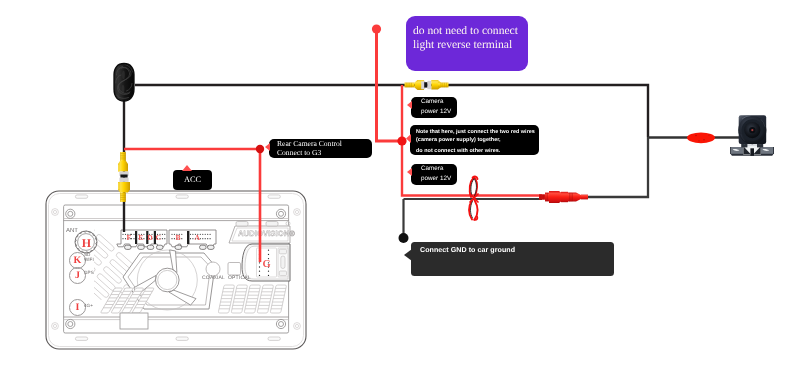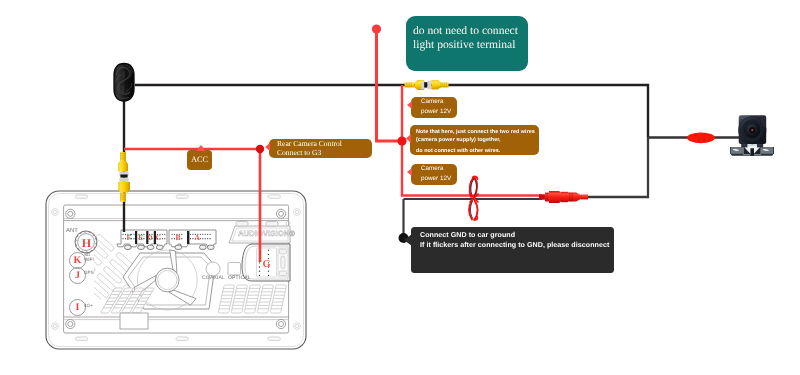--- a/index.html
+++ b/index.html
@@ -14,24 +14,24 @@
   .hu-circle{position:absolute;border:0.9px solid #9b9898;border-radius:50%;
      display:flex;align-items:center;justify-content:center;color:#f04040;
      font-family:"Liberation Serif",serif;font-weight:700;line-height:1;background:transparent;}
   .hu-txt{position:absolute;color:#6d6a6a;font-family:"Liberation Sans",sans-serif;
      font-weight:400;line-height:1;white-space:nowrap;}
   .hu-brand{position:absolute;color:#ffffff;font-family:"Liberation Sans",sans-serif;
      font-weight:700;font-size:7.6px;letter-spacing:0.1px;line-height:1;white-space:nowrap;
      -webkit-text-stroke:0.45px #aeabab;}
   .hu-port{position:absolute;color:#f25a5a;font-family:"Liberation Serif",serif;
      font-weight:700;font-size:7.6px;line-height:1;}
-  .b-orange{background:#0f766e;border-radius:9px;padding:8px 8px 0 7px;}
+  .b-orange{background:#6d28d9;border-radius:9px;padding:8px 8px 0 7px;}
   .b-orange .ln{font-family:"Liberation Serif",serif;font-size:11.6px;line-height:14.3px;
      color:#fdf5ef;white-space:nowrap;font-weight:400;}
-  .b-red{background:#a16207;border-radius:5px;}
+  .b-red{background:#000000;border-radius:5px;}
   .b-red .ln{font-family:"Liberation Sans",sans-serif;font-size:6.3px;line-height:10px;
      color:#ffffff;white-space:nowrap;font-weight:400;padding-left:10px;}
   .b-red .ln.nb{font-weight:700;font-size:5.45px;line-height:8.2px;padding-left:6px;letter-spacing:0.03px;}
   .b-red .ln.nb.lg{margin-top:3.5px;}
   .b-red .ln.serif{font-family:"Liberation Serif",serif;font-size:7.6px;line-height:8.8px;padding-left:8px;}
   .b-acc{display:flex;align-items:center;justify-content:center;}
   .b-acc .ln.serif{padding-left:0;font-size:8.4px;}
   .b-dark{background:#2b2b2b;border-radius:3.5px;padding:2.5px 0 0 0;}
   .b-dark .ln{font-family:"Liberation Sans",sans-serif;font-size:7.1px;line-height:10.3px;
      color:#ffffff;white-space:nowrap;font-weight:700;padding-left:9px;letter-spacing:0.05px;}
@@ -705,21 +705,21 @@
       <circle cx="26.3" cy="20.1" r="1.2" fill="#883030"></circle>
       <circle cx="26.3" cy="20.1" r="0.5" fill="#cf6060"></circle>
       <path d="M16 9 a13.6 13.6 0 0 1 8.5 -3.3" fill="none" stroke="#78828f" stroke-width="1" opacity="0.5"></path>
       <path d="M34.8 9.2 a14 14 0 0 1 4.2 7.6" fill="none" stroke="#5f6875" stroke-width="0.8" opacity="0.4"></path>
       <path d="M14.8 24 a12 12 0 0 0 4 6.8" fill="none" stroke="#40485a" stroke-width="0.8" opacity="0.35"></path>
     </g>
   </svg>
 
   <div class="bubble b-orange" style="left:406px;top:16px;width:122px;height:55px;">
     <div class="ln">do not need to connect</div>
-    <div class="ln">light positive terminal</div>
+    <div class="ln">light reverse terminal</div>
   </div>
 
   <div class="bubble b-red" style="left:411px;top:97px;width:46px;height:21px;">
     <svg class="tail" width="5" height="8" viewBox="0 0 5 8" style="left:-4px;top:4px;">
       <path d="M5 0 L0 4 L5 8 Z" fill="#ff5050"></path>
     </svg>
     <div class="ln">Camera</div>
     <div class="ln">power 12V</div>
   </div>
 
@@ -741,28 +741,27 @@
   </div>
 
   <div class="bubble b-red" style="left:269px;top:139px;width:103px;height:19px;padding-top:1px;">
     <svg class="tail" width="5" height="8" viewBox="0 0 5 8" style="left:-4px;top:4px;">
       <path d="M5 0 L0 4 L5 8 Z" fill="#ff5050"></path>
     </svg>
     <div class="ln serif">Rear Camera Control</div>
     <div class="ln serif">Connect to G3</div>
   </div>
 
-  <div class="bubble b-red b-acc" style="left:173px;top:150px;width:25px;height:20px;border-radius:4px;margin-left:14px;">
+  <div class="bubble b-red b-acc" style="left:173px;top:170px;width:39px;height:20px;border-radius:4px;">
     <svg class="tail" width="10" height="6" viewBox="0 0 10 6" style="left:8.5px;top:-5px;">
       <path d="M0 6 L5 0 L10 6 Z" fill="#ff5050"></path>
     </svg>
     <div class="ln serif">ACC</div>
   </div>
 
-  <div class="bubble b-dark" style="left:411px;top:227px;width:203px;height:46px;">
+  <div class="bubble b-dark" style="left:411px;top:242px;width:203px;height:34px;">
     <svg class="tail" width="8" height="12" viewBox="0 0 8 12" style="left:-7px;top:7px;">
       <path d="M8 0 L0 6 L8 12 Z" fill="#2b2b2b"></path>
     </svg>
     <div class="ln">Connect GND to car ground</div>
-    <div class="ln">If it flickers after connecting to GND, please disconnect</div>
   </div>
 
 </div>
 
 </body></html>

